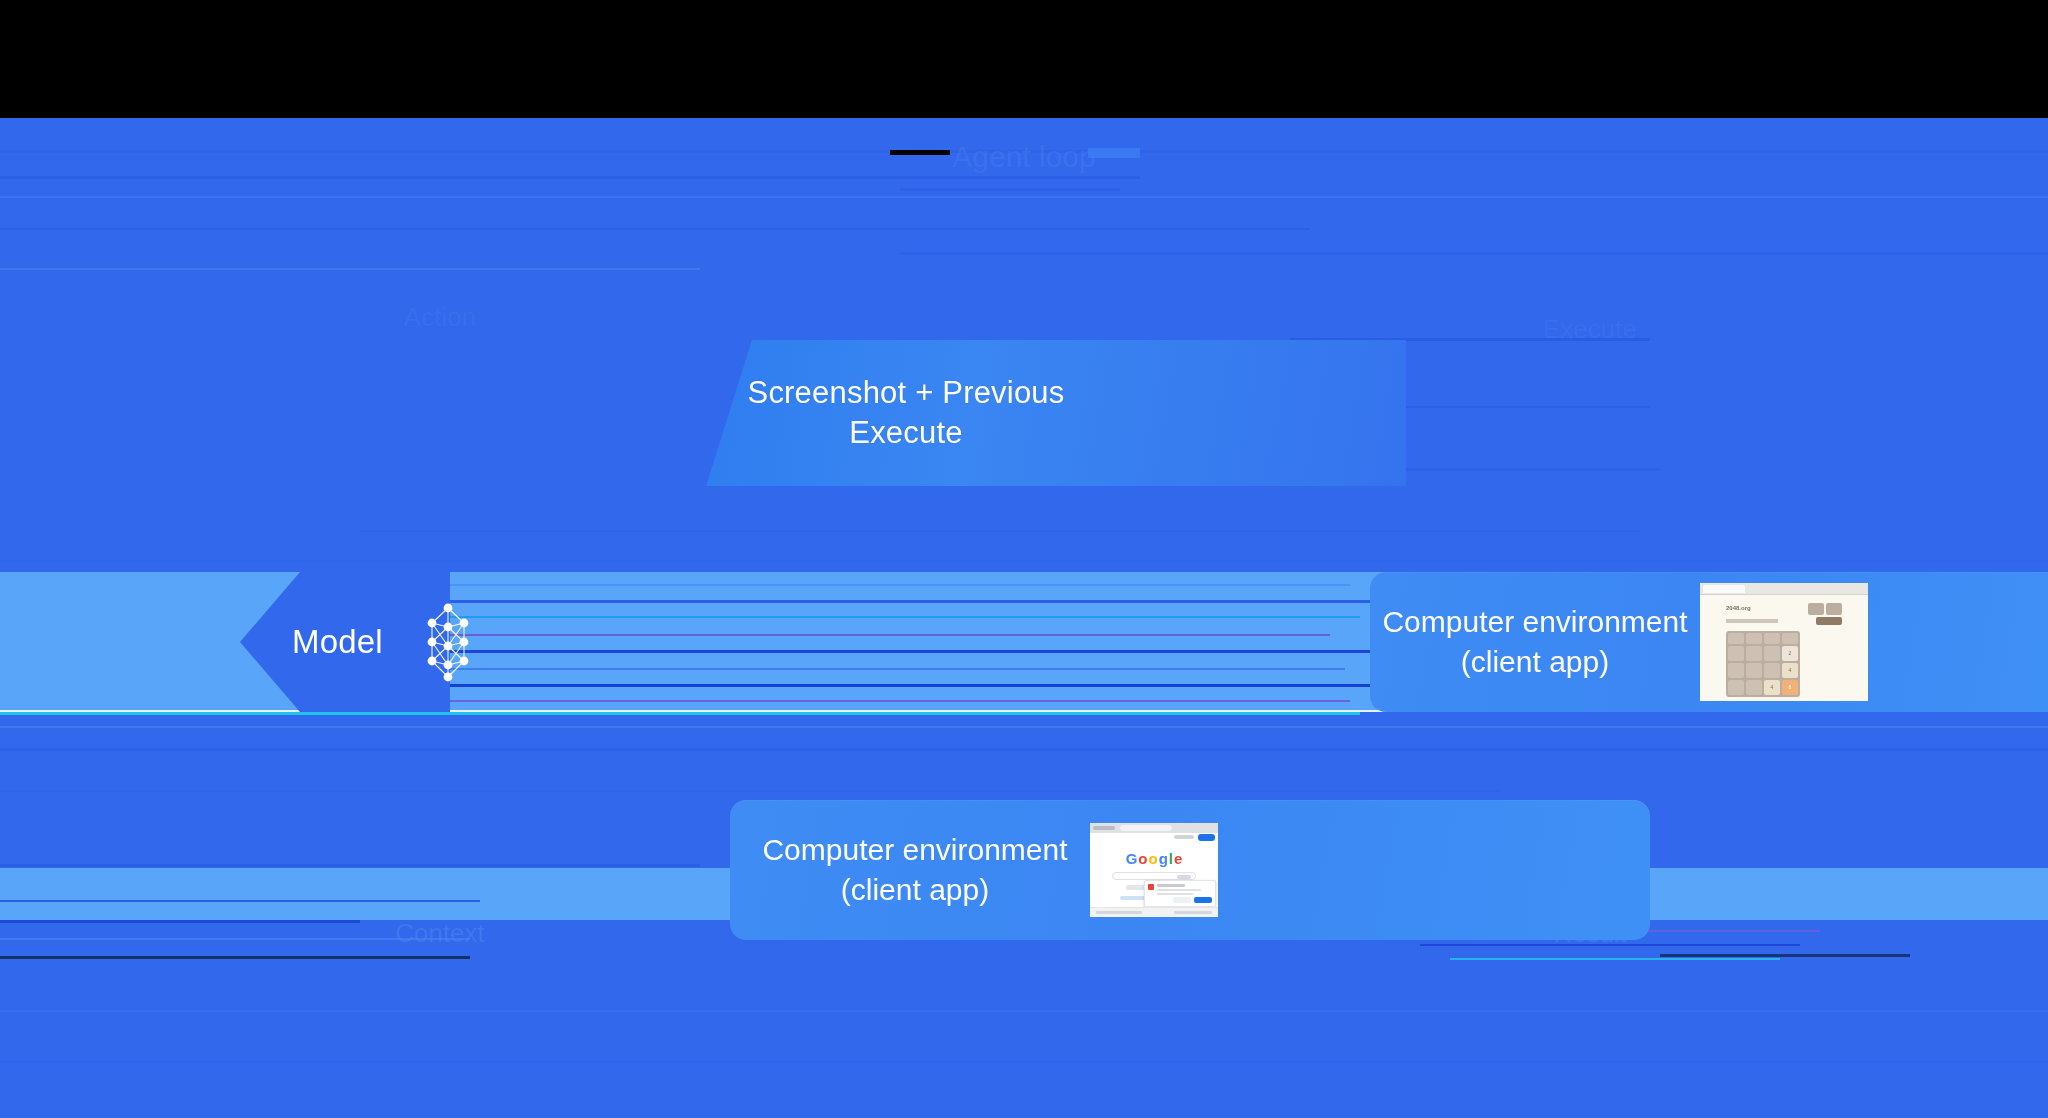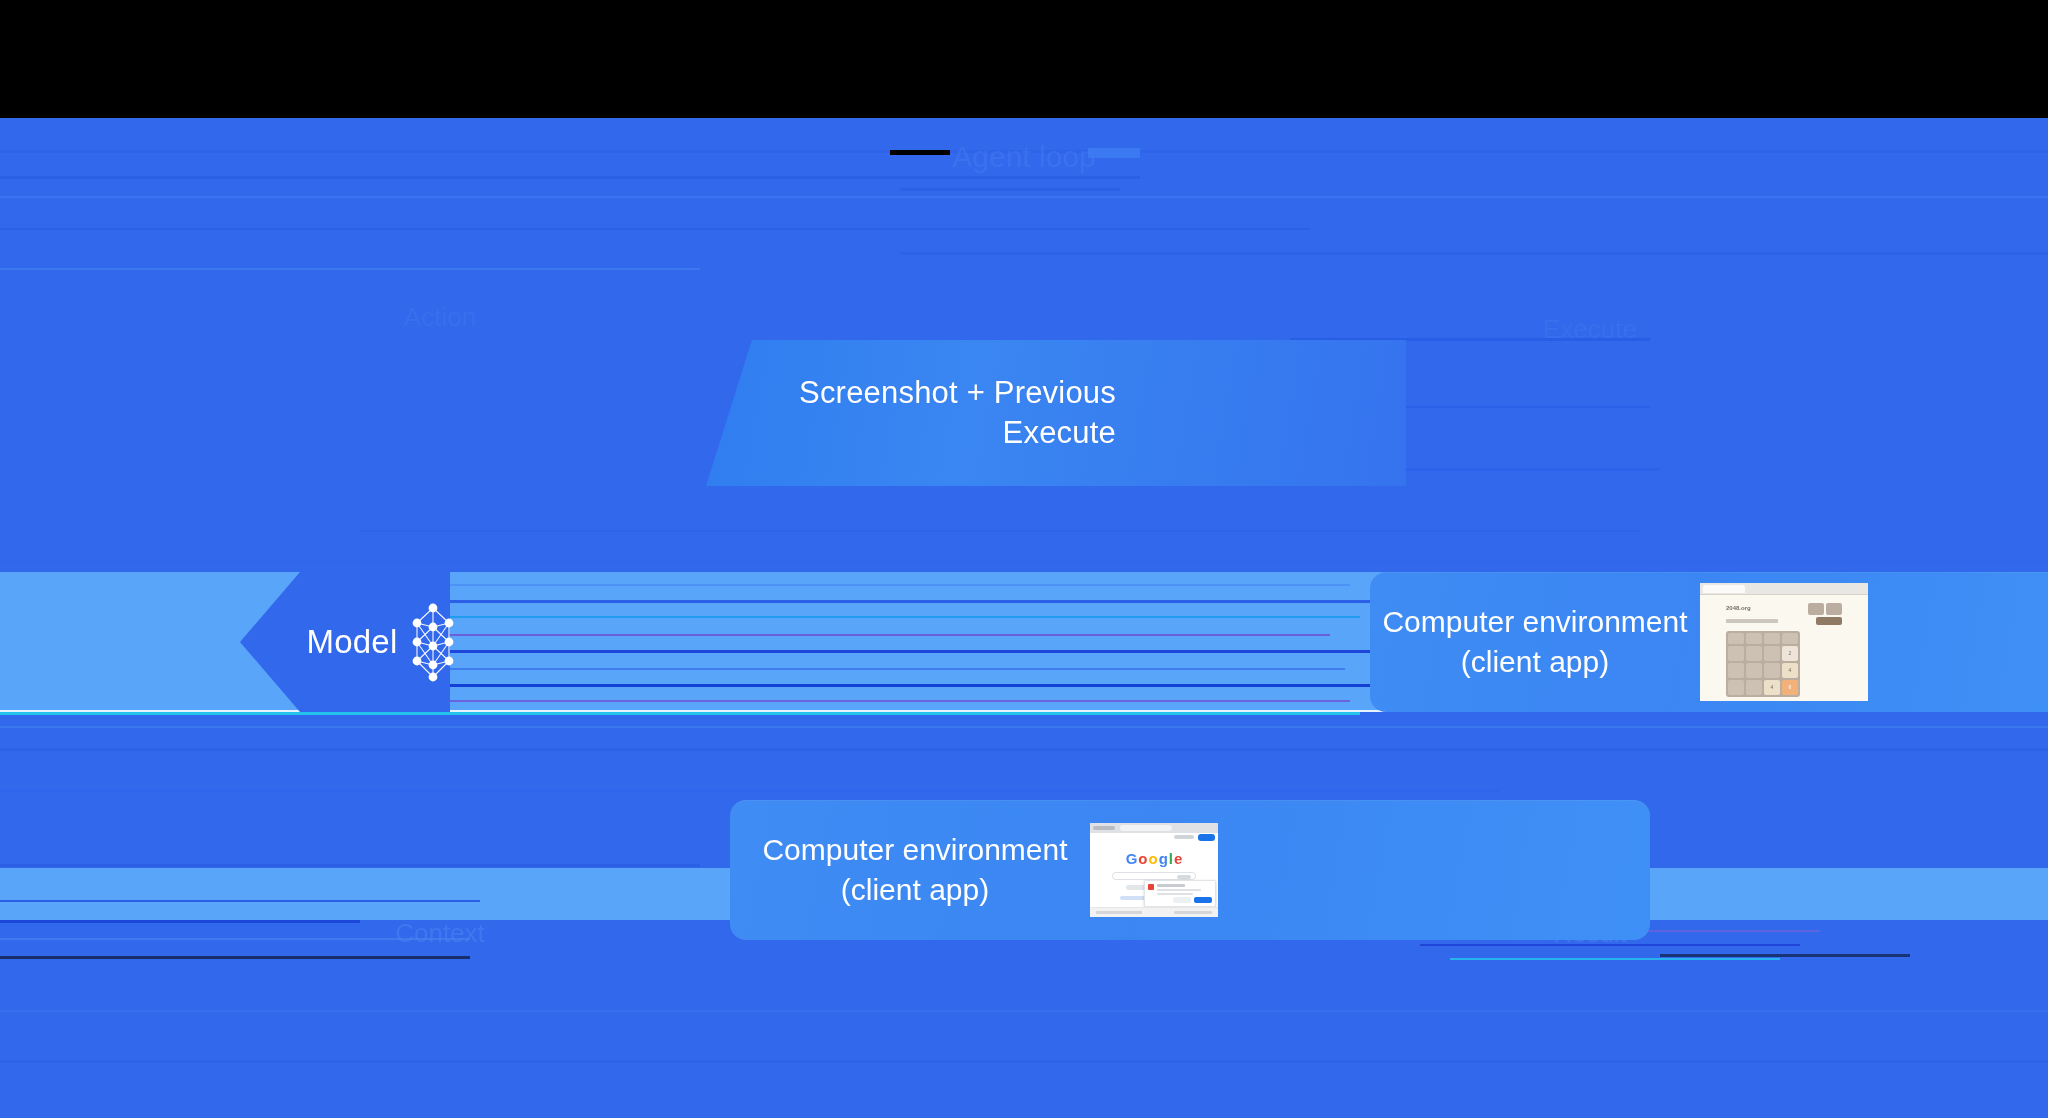--- a/index.html
+++ b/index.html
@@ -21,35 +21,35 @@
   
   .ctx-chevron{
     position:absolute;
     left:706px;top:340px;width:700px;height:146px;
     background:linear-gradient(100deg,#2f7df0 0%,#3a86f2 38%,#3573ee 100%);
     clip-path:polygon(46px 0, 700px 0, 700px 146px, 0 146px);
     display:flex;align-items:center;justify-content:flex-start;
   }
   .ctx-text{
     color:#fff;font-size:31px;line-height:40px;font-weight:400;
-    text-align:right;width:420px;margin-left:-10px;
+    text-align:center;width:420px;margin-left:-10px;
     letter-spacing:.2px;
     text-shadow:0 0 2px rgba(0,0,0,.05);
   }
 
   
   .model-chevron{
     position:absolute;left:240px;top:572px;width:210px;height:140px;
     background:#3268ec;
     clip-path:polygon(60px 0, 210px 0, 210px 140px, 60px 140px, 0 70px);
     display:flex;align-items:center;justify-content:flex-end;
   }
   .model-wrap{
     position:absolute;left:240px;top:572px;width:230px;height:140px;
-    display:flex;align-items:center;justify-content:center;gap:14px;
+    display:flex;align-items:center;justify-content:space-between;gap:14px;
     padding-left:52px;box-sizing:border-box;
   }
   .model-label{color:#fff;font-size:33px;letter-spacing:.2px;}
   .nn-icon{width:44px;height:82px;flex:0 0 auto;}
 
   
   .env-card{
     position:absolute;border-radius:16px;
     background:linear-gradient(100deg,#3f8cf4 0%,#3b86f3 45%,#3f90f6 100%);
     display:flex;align-items:center;

